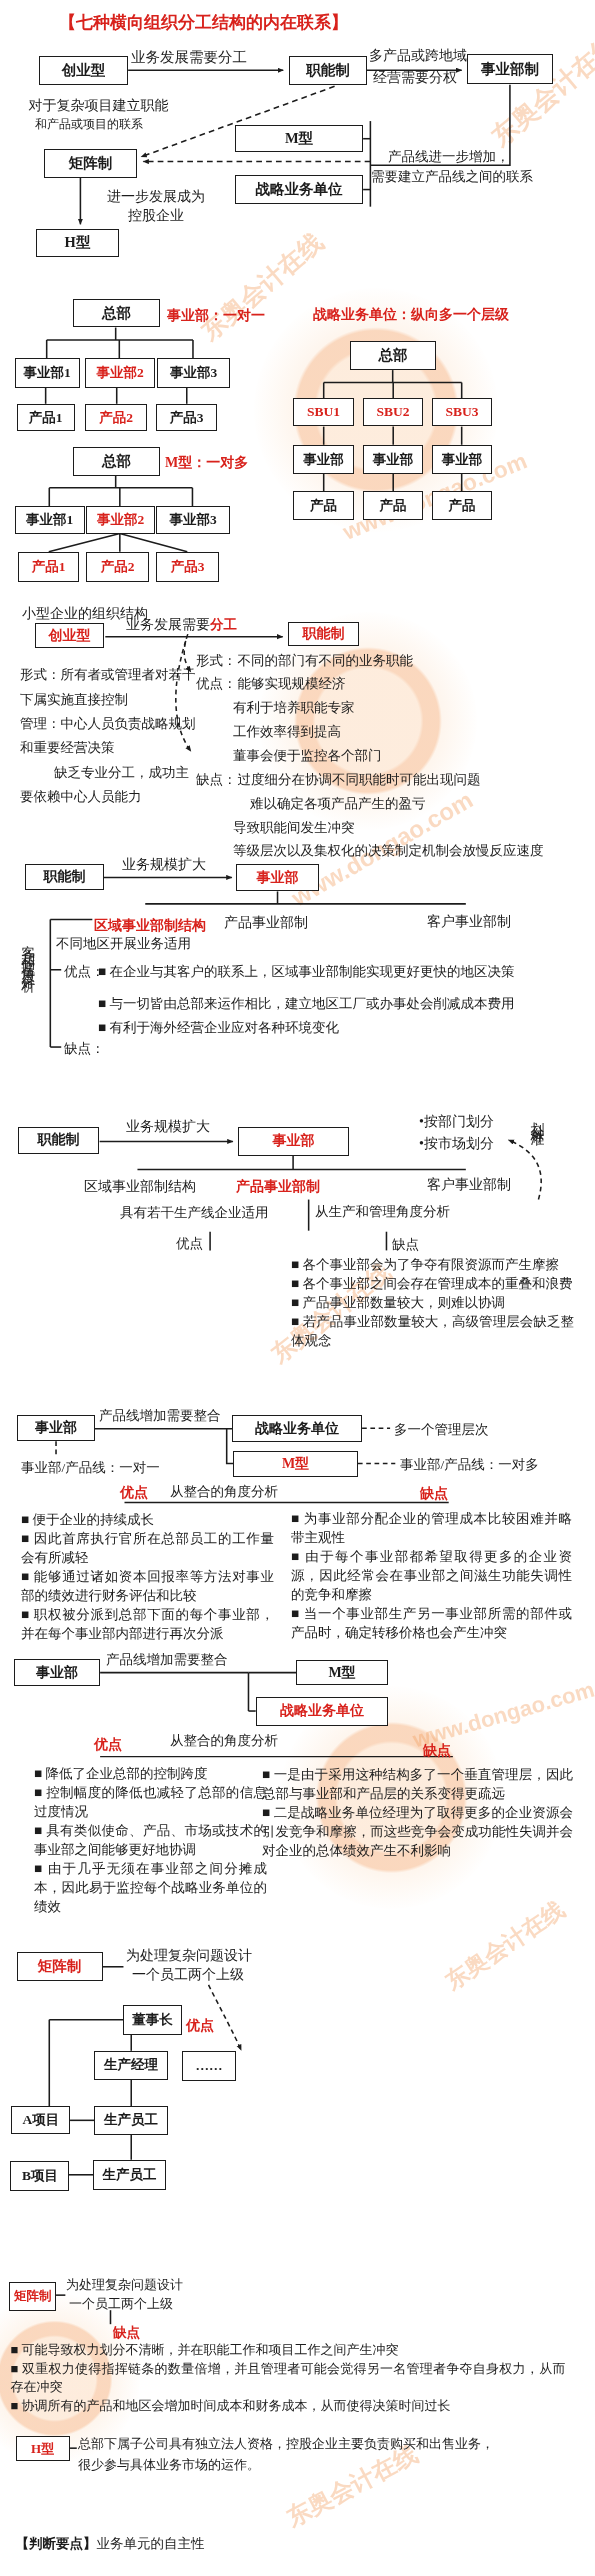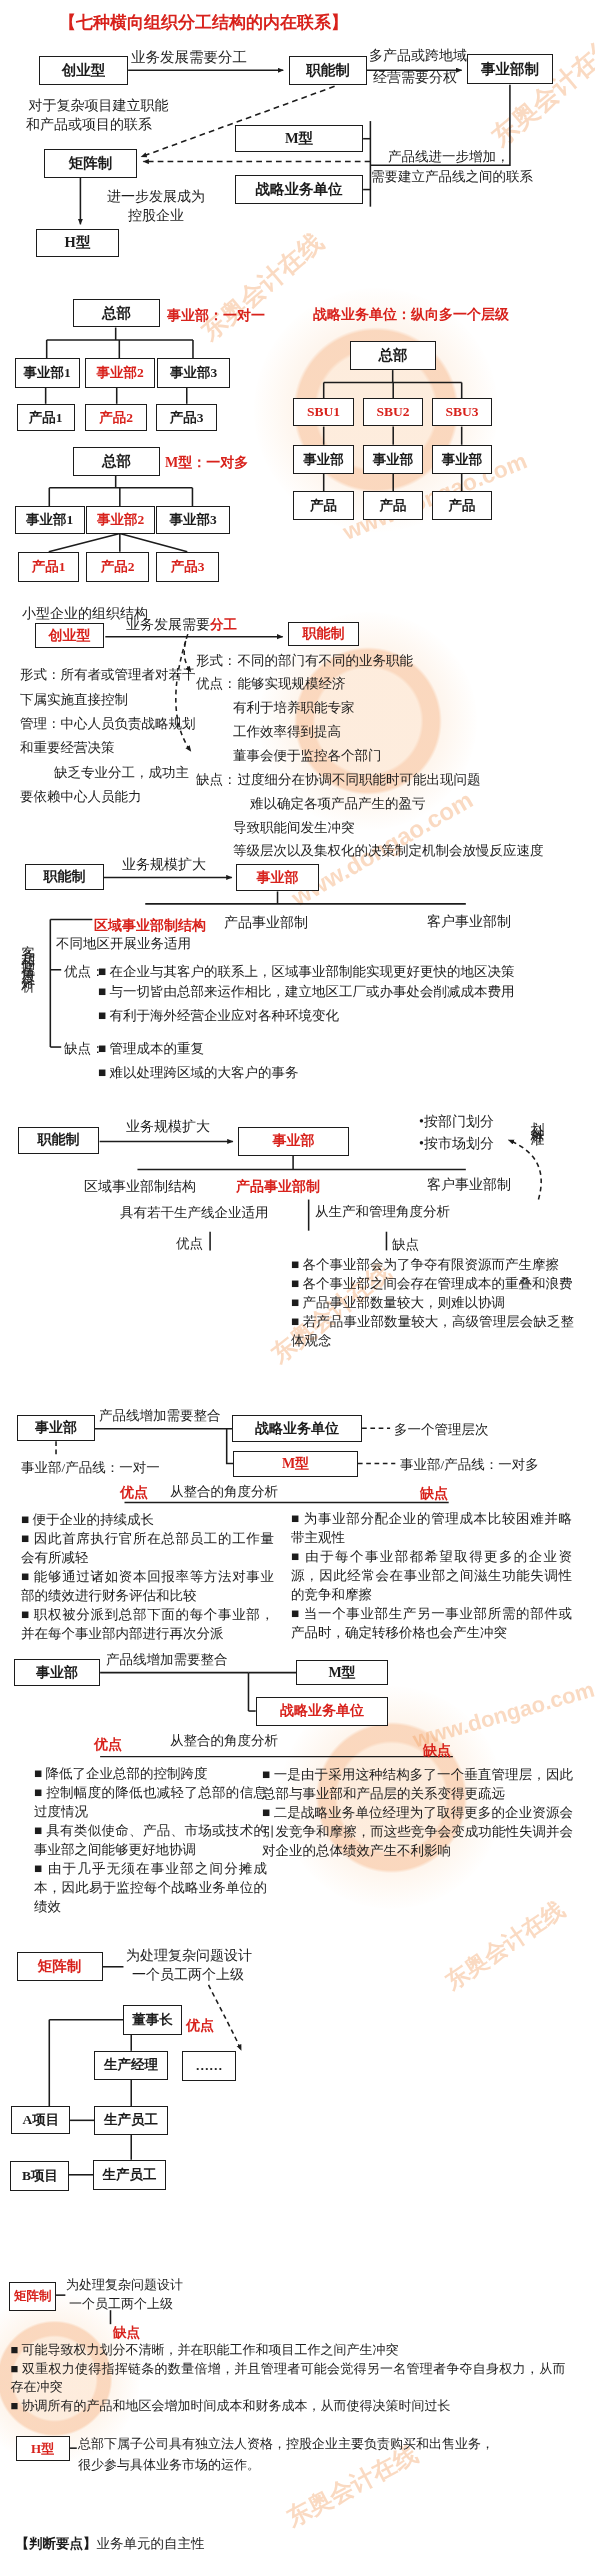--- a/index.html
+++ b/index.html
@@ -149,21 +149,21 @@
   <div class="t" style="left:131px;top:48px;font-size:14.5px">业务发展需要分工</div>
   <div class="box" style="left:289px;top:56px;width:78px;height:28.5px">
       <span>职能制</span>
     </div>
   <div class="t" style="left:369px;top:46px;font-size:14px">多产品或跨地域</div>
   <div class="t" style="left:373px;top:68px;font-size:14px">经营需要分权</div>
   <div class="box" style="left:467px;top:54px;width:86px;height:30px">
       <span>事业部制</span>
     </div>
   <div class="t" style="left:28.5px;top:96px;font-size:14px">对于复杂项目建立职能</div>
-  <div class="t" style="left:26px;top:115px;font-size:14px">和产品或项目的联系</div>
+  <div class="t" style="left:35px;top:115px;font-size:12px">和产品或项目的联系</div>
   <div class="box" style="left:44px;top:149px;width:93px;height:28.5px">
       <span>矩阵制</span>
     </div>
   <div class="box" style="left:235px;top:125px;width:128px;height:27px">
       <span>M型</span>
     </div>
   <div class="box" style="left:235px;top:175px;width:128px;height:29px">
       <span>战略业务单位</span>
     </div>
   <div class="t" style="left:388px;top:147px">产品线进一步增加，</div>
@@ -283,29 +283,25 @@
   <div class="box red" style="left:236px;top:864px;width:83px;height:27px;font-size:14px">
       <span>事业部</span>
     </div>
   <div class="t red" style="left:94px;top:916px;font-size:14px">区域事业部制结构</div>
   <div class="t" style="left:224px;top:913px;font-size:14px">产品事业部制</div>
   <div class="t" style="left:427px;top:912px;font-size:14px">客户事业部制</div>
   <div class="t vtext" style="left:18.7px;top:934px;font-size:14px">客户和管理角度分析</div>
   <div class="t" style="left:56px;top:934px">不同地区开展业务适用</div>
   <div class="t" style="left:64px;top:962px">优点：</div>
   <div class="bullets nowraplist" style="left:98px;top:962px">
-    <p style="margin-bottom:1px">在企业与其客户的联系上，区域事业部制能实现更好更快的地区决策</p>
+    <p style="margin-bottom:13px">在企业与其客户的联系上，区域事业部制能实现更好更快的地区决策</p>
     <p style="margin-bottom:5.2px">与一切皆由总部来运作相比，建立地区工厂或办事处会削减成本费用</p>
     <p>有利于海外经营企业应对各种环境变化</p>
   </div>
   <div class="t" style="left:64px;top:1039px">缺点：</div>
-  <div class="bullets nowraplist" style="left:98px;top:1039px">
-    <p style="margin-bottom:5.2px">管理成本的重复</p>
-    <p>难以处理跨区域的大客户的事务</p>
-  </div>
 
   <div class="box" style="left:18px;top:1127px;width:81px;height:26.5px;font-size:14px">
       <span>职能制</span>
     </div>
   <div class="t" style="left:126px;top:1117px;font-size:14px">业务规模扩大</div>
   <div class="box red" style="left:238px;top:1127px;width:111px;height:28.5px;font-size:14px">
       <span>事业部</span>
     </div>
   <div class="t" style="left:419px;top:1112px;font-size:14px">•按部门划分</div>
   <div class="t" style="left:419px;top:1134px;font-size:14px">•按市场划分</div>

